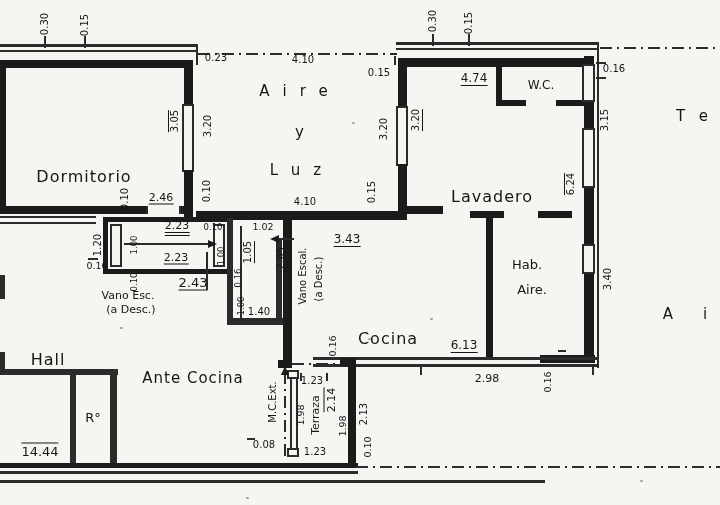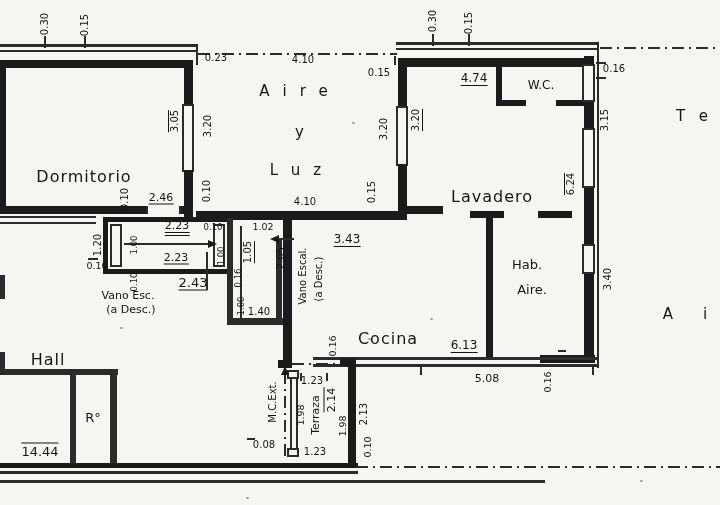--- a/index.html
+++ b/index.html
@@ -148,20 +148,21 @@
   <span class="lbl room ls" style="left:300px;top:91px">Aire</span>
   <span class="lbl room" style="left:300px;top:132px">y</span>
   <span class="lbl room ls" style="left:302px;top:170px">Luz</span>
   <span class="lbl room big" style="left:492px;top:149px">Lavadero</span>
   <span class="lbl d12" style="left:541px;top:85px">W.C.</span>
   <span class="lbl room ls2" style="left:700px;top:116px">Te</span>
   <span class="lbl room big" style="left:48px;top:312px">Hall</span>
   <span class="lbl room big" style="left:388px;top:291px">Cocina</span>
   <span class="lbl d13" style="left:527px;top:264px">Hab.</span>
   <span class="lbl d13" style="left:532px;top:289px">Aire.</span>
+  <span class="lbl room" style="left:193px;top:378px">Ante Cocina</span>
   <span class="lbl d13" style="left:93px;top:417px">R°</span>
   <span class="lbl v d11" style="left:315px;top:415px">Terraza</span>
   <span class="lbl v dim" style="left:273px;top:402px">M.C.Ext.</span>
   <span class="lbl room ls3" style="left:700px;top:314px">Ai</span>
   <span class="lbl d11" style="left:128px;top:295px">Vano Esc.</span>
   <span class="lbl d11" style="left:131px;top:309px">(a Desc.)</span>
   <span class="lbl v dim" style="left:303px;top:276px">Vano Escal.</span>
   <span class="lbl v dim" style="left:319px;top:279px">(a Desc.)</span>
 
   <span class="lbl v dim" style="left:45px;top:24px">0.30</span>
@@ -195,21 +196,21 @@
   <span class="lbl v sm" style="left:134px;top:282px">0.10</span>
   <span class="lbl d13 u" style="left:193px;top:283px">2.43</span>
   <span class="lbl s9" style="left:263px;top:227px">1.02</span>
   <span class="lbl v dim u" style="left:249px;top:252px">1.05</span>
   <span class="lbl v dim" style="left:281px;top:258px">2.05</span>
   <span class="lbl v sm" style="left:238px;top:278px">0.16</span>
   <span class="lbl v sm" style="left:241px;top:306px">1.00</span>
   <span class="lbl dim" style="left:259px;top:312px">1.40</span>
   <span class="lbl d12 u" style="left:347px;top:240px">3.43</span>
   <span class="lbl d12 u" style="left:464px;top:346px">6.13</span>
-  <span class="lbl d11" style="left:487px;top:378px">5.08</span>
+  <span class="lbl d11" style="left:487px;top:378px">2.98</span>
   <span class="lbl v s9" style="left:548px;top:382px">0.16</span>
   <span class="lbl v s9" style="left:333px;top:346px">0.16</span>
   <span class="lbl dim" style="left:312px;top:381px">1.23</span>
   <span class="lbl v s9" style="left:301px;top:415px">1.98</span>
   <span class="lbl v d11 ut" style="left:330px;top:400px">2.14</span>
   <span class="lbl v s9" style="left:343px;top:426px">1.98</span>
   <span class="lbl v dim" style="left:364px;top:414px">2.13</span>
   <span class="lbl dim" style="left:315px;top:452px">1.23</span>
   <span class="lbl v s9" style="left:368px;top:447px">0.10</span>
   <span class="lbl dim" style="left:264px;top:445px">0.08</span>

